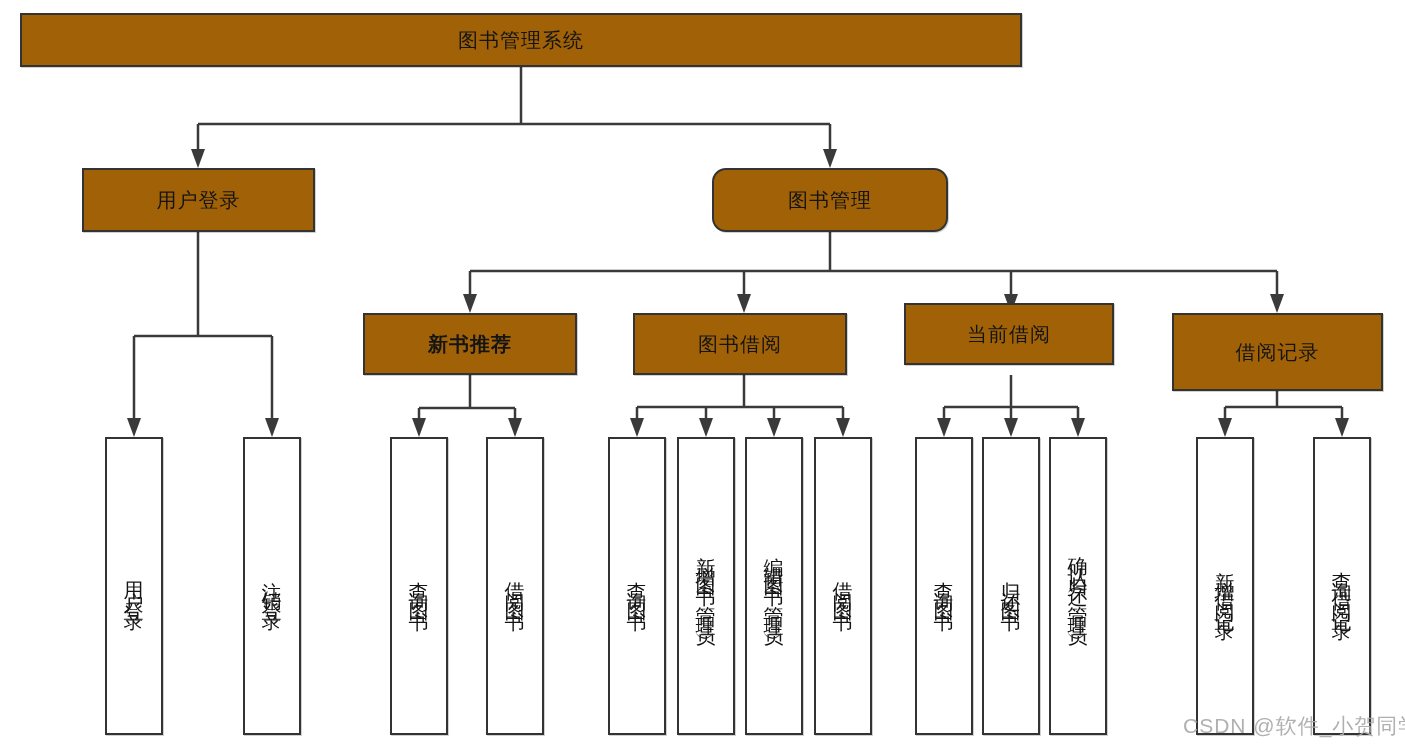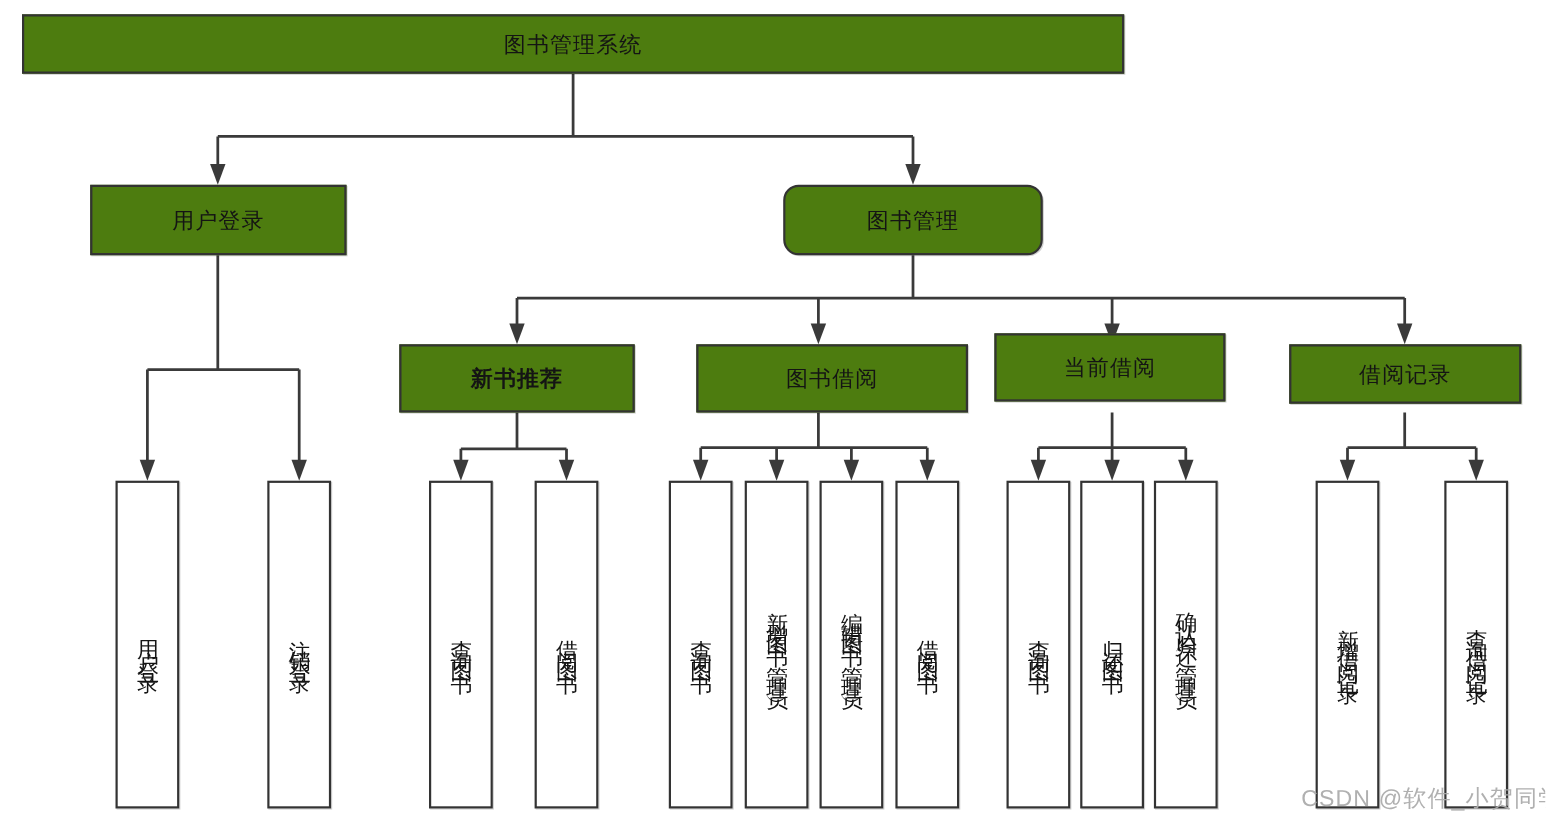--- a/index.html
+++ b/index.html
@@ -2,21 +2,21 @@
 <html><head>
 <meta charset="utf-8">
 <style>
   html,body{margin:0;padding:0;background:#ffffff;}
   body{font-family:"Liberation Sans","DejaVu Sans",sans-serif;}
   .canvas{
     position:relative;width:1405px;height:747px;background:#ffffff;overflow:hidden;
   }
   .wires{position:absolute;left:0;top:0;width:1405px;height:747px;}
   .hbox{
-    position:absolute;box-sizing:border-box;background:#4d7c0f;
+    position:absolute;box-sizing:border-box;background:#a16207;
     border:2px solid #333333;box-shadow:1px 1px 0 rgba(0,0,0,0.18);
     display:flex;align-items:center;justify-content:center;
     font-size:20px;color:#141414;letter-spacing:1px;white-space:nowrap;
   }
   .leaf{
     position:absolute;box-sizing:border-box;background:#ffffff;
     border:2px solid #333333;box-shadow:1px 1px 0 rgba(0,0,0,0.18);
     top:437px;width:58px;height:298px;
     display:flex;align-items:center;justify-content:center;
   }
@@ -82,27 +82,27 @@
   <div class="hbox" style="left:82px;top:168px;width:233px;height:64px;">
     <span>用户登录</span>
   </div>
   <div class="hbox" style="left:712px;top:168px;width:236px;height:64px;border-radius:14px;">
     <span>图书管理</span>
   </div>
 
   <div class="hbox" style="left:363px;top:313px;width:214px;height:62px;font-weight:bold;">
     <span>新书推荐</span>
   </div>
-  <div class="hbox" style="left:633px;top:313px;width:247px;height:62px;">
+  <div class="hbox" style="left:633px;top:313px;width:214px;height:62px;">
     <span>图书借阅</span>
   </div>
   <div class="hbox" style="left:904px;top:303px;width:210px;height:62px;">
     <span>当前借阅</span>
   </div>
-  <div class="hbox" style="left:1172px;top:313px;width:211px;height:54px;">
+  <div class="hbox" style="left:1172px;top:313px;width:211px;height:78px;">
     <span>借阅记录</span>
   </div>
 
   <div class="leaf" style="left:105px;">
     <span class="vtext">用户登录</span>
   </div>
   <div class="leaf" style="left:243px;">
     <span class="vtext">注销登录</span>
   </div>
 

